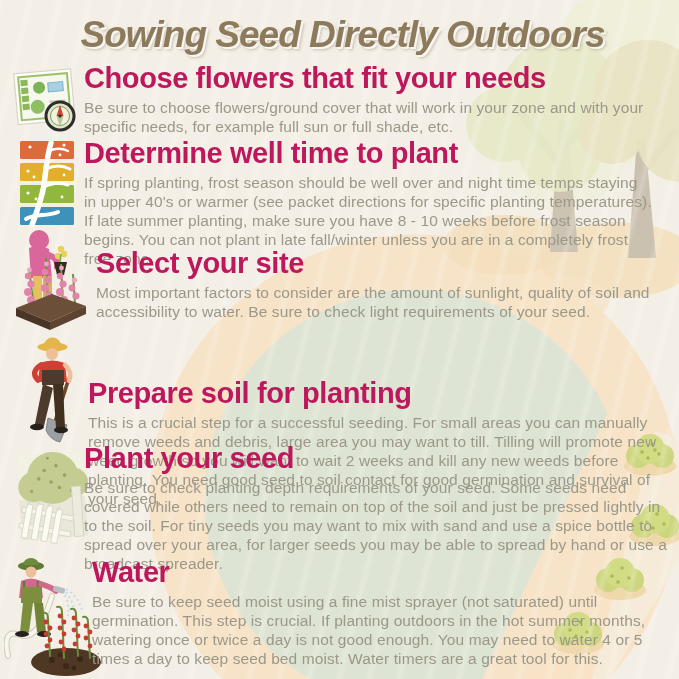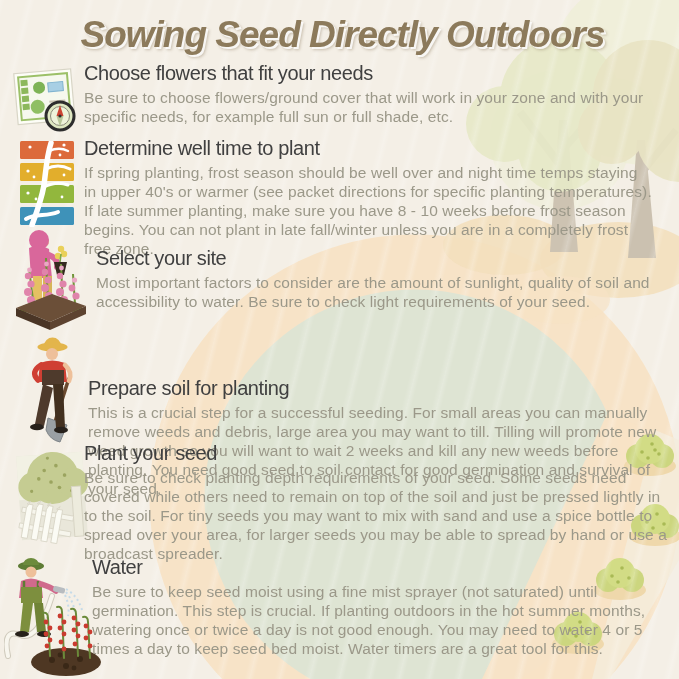--- a/index.html
+++ b/index.html
@@ -19,22 +19,22 @@
   .bg{position:absolute;inset:0;z-index:0;}
   .fg{position:absolute;inset:0;z-index:3;}
   .title{
     position:absolute;top:14px;left:0;width:100%;text-align:center;
     font-size:37px;font-weight:bold;font-style:italic;letter-spacing:-1px;
     color:#8c7a5b;
     text-shadow:2px 2px 0 rgba(255,255,255,.85), 3px 3px 3px rgba(120,100,70,.35);
   }
   .sec{position:absolute;}
   .sec h2{
-    margin:0 0 3px 0;font-size:20px;font-weight:400;letter-spacing:-.4px;
-    color:#404040;
+    margin:0 0 3px 0;font-size:29px;font-weight:700;letter-spacing:-.4px;
+    color:#be185d;
   }
   .sec p{
     margin:0;font-size:15.5px;line-height:19px;
     color:#9b9889;letter-spacing:.1px;
   }
   .icon{position:absolute;}
   .icon svg{display:block;}
   
   #sec1{left:84px;top:62px;width:562px;}
   #sec2{left:84px;top:137px;width:570px;}

